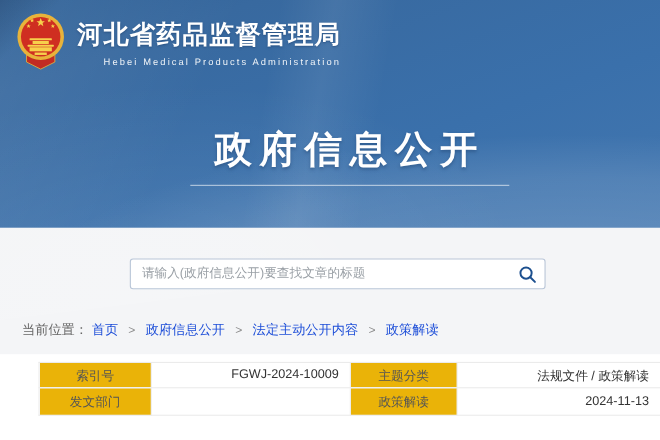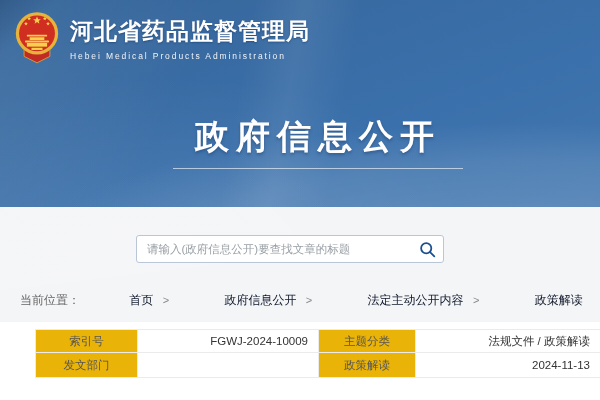--- a/index.html
+++ b/index.html
@@ -18,38 +18,38 @@
       linear-gradient(100deg, rgba(255,255,255,0) 40%, rgba(255,255,255,0.07) 48%, rgba(255,255,255,0) 57%);}
   .masthead::after{content:"";position:absolute;left:-90px;bottom:-60px;width:560px;height:200px;
     background:radial-gradient(ellipse at 35% 100%, rgba(255,255,255,0.10), rgba(255,255,255,0) 70%);
     transform:rotate(-7deg);pointer-events:none;}
 
   .brand{position:absolute;top:10px;left:14px;display:flex;align-items:center;z-index:2;cursor:pointer;}
   .emblem{width:46px;height:56px;display:block;}
   .brand-text{margin-left:10px;}
   .brand-cn{color:#fff;font-size:23px;font-weight:bold;letter-spacing:1px;
     text-shadow:0 1px 2px rgba(0,30,70,0.35);white-space:nowrap;}
-  .brand-en{color:rgba(255,255,255,0.92);font-size:8.5px;letter-spacing:1.9px;margin-top:4px;white-space:nowrap;}
+  .brand-en{color:rgba(255,255,255,0.92);font-size:8.5px;letter-spacing:1.9px;margin-top:4px;white-space:nowrap;text-align:right;}
 
   .banner-center{position:absolute;top:116px;left:36px;width:564px;text-align:center;z-index:2;}
   .banner-title{color:#fff;font-size:34px;font-weight:bold;letter-spacing:7px;line-height:40px;
     text-shadow:0 2px 3px rgba(25,55,95,0.40);}
   .banner-underline{width:290px;height:1px;background:rgba(255,255,255,0.60);margin:12px auto 0;}
 
   
-  .search-wrap{position:absolute;top:235px;left:136px;width:308px;height:28px;z-index:3;}
+  .search-wrap{position:absolute;top:235px;left:118px;width:378px;height:28px;z-index:3;}
   .search-input{width:100%;height:100%;box-sizing:border-box;border:1px solid #b9c6d8;border-radius:3px;
     background:#fff;padding:0 36px 0 10px;font-size:11.5px;color:#333;outline:none;font-family:inherit;}
   .search-input::placeholder{color:#9aa0a6;}
   .search-btn{position:absolute;right:3px;top:2px;width:28px;height:24px;border:none;background:transparent;
     cursor:pointer;display:flex;align-items:center;justify-content:center;padding:0;}
 
   
   .breadcrumb{position:absolute;top:292px;left:20px;font-size:12px;color:#666;z-index:3;white-space:nowrap;}
-  .breadcrumb a{color:#0f172a;text-decoration:none;cursor:pointer;margin-left:46px;}
+  .breadcrumb a{color:#1d4ed8;text-decoration:none;cursor:pointer;}
   .crumb-sep{margin:0 6px;color:#888;font-size:11px;}
 
   
   .content-card{position:absolute;top:322px;left:0;width:600px;height:78px;background:#fff;}
   .info-table{position:absolute;top:329px;left:35px;width:565px;border-collapse:collapse;table-layout:fixed;
     font-size:11.5px;background:#fff;z-index:2;}
   .info-table td{border:1px solid #ebebeb;padding:0;vertical-align:middle;overflow:hidden;white-space:nowrap;text-align:right;}
   .info-table tr.r1 td,.info-table tr.r2 td{height:22px;}
   .info-table tr.r3 td{height:24px;}
   td.lbl{background:#eab308;color:#555;text-align:center;}

